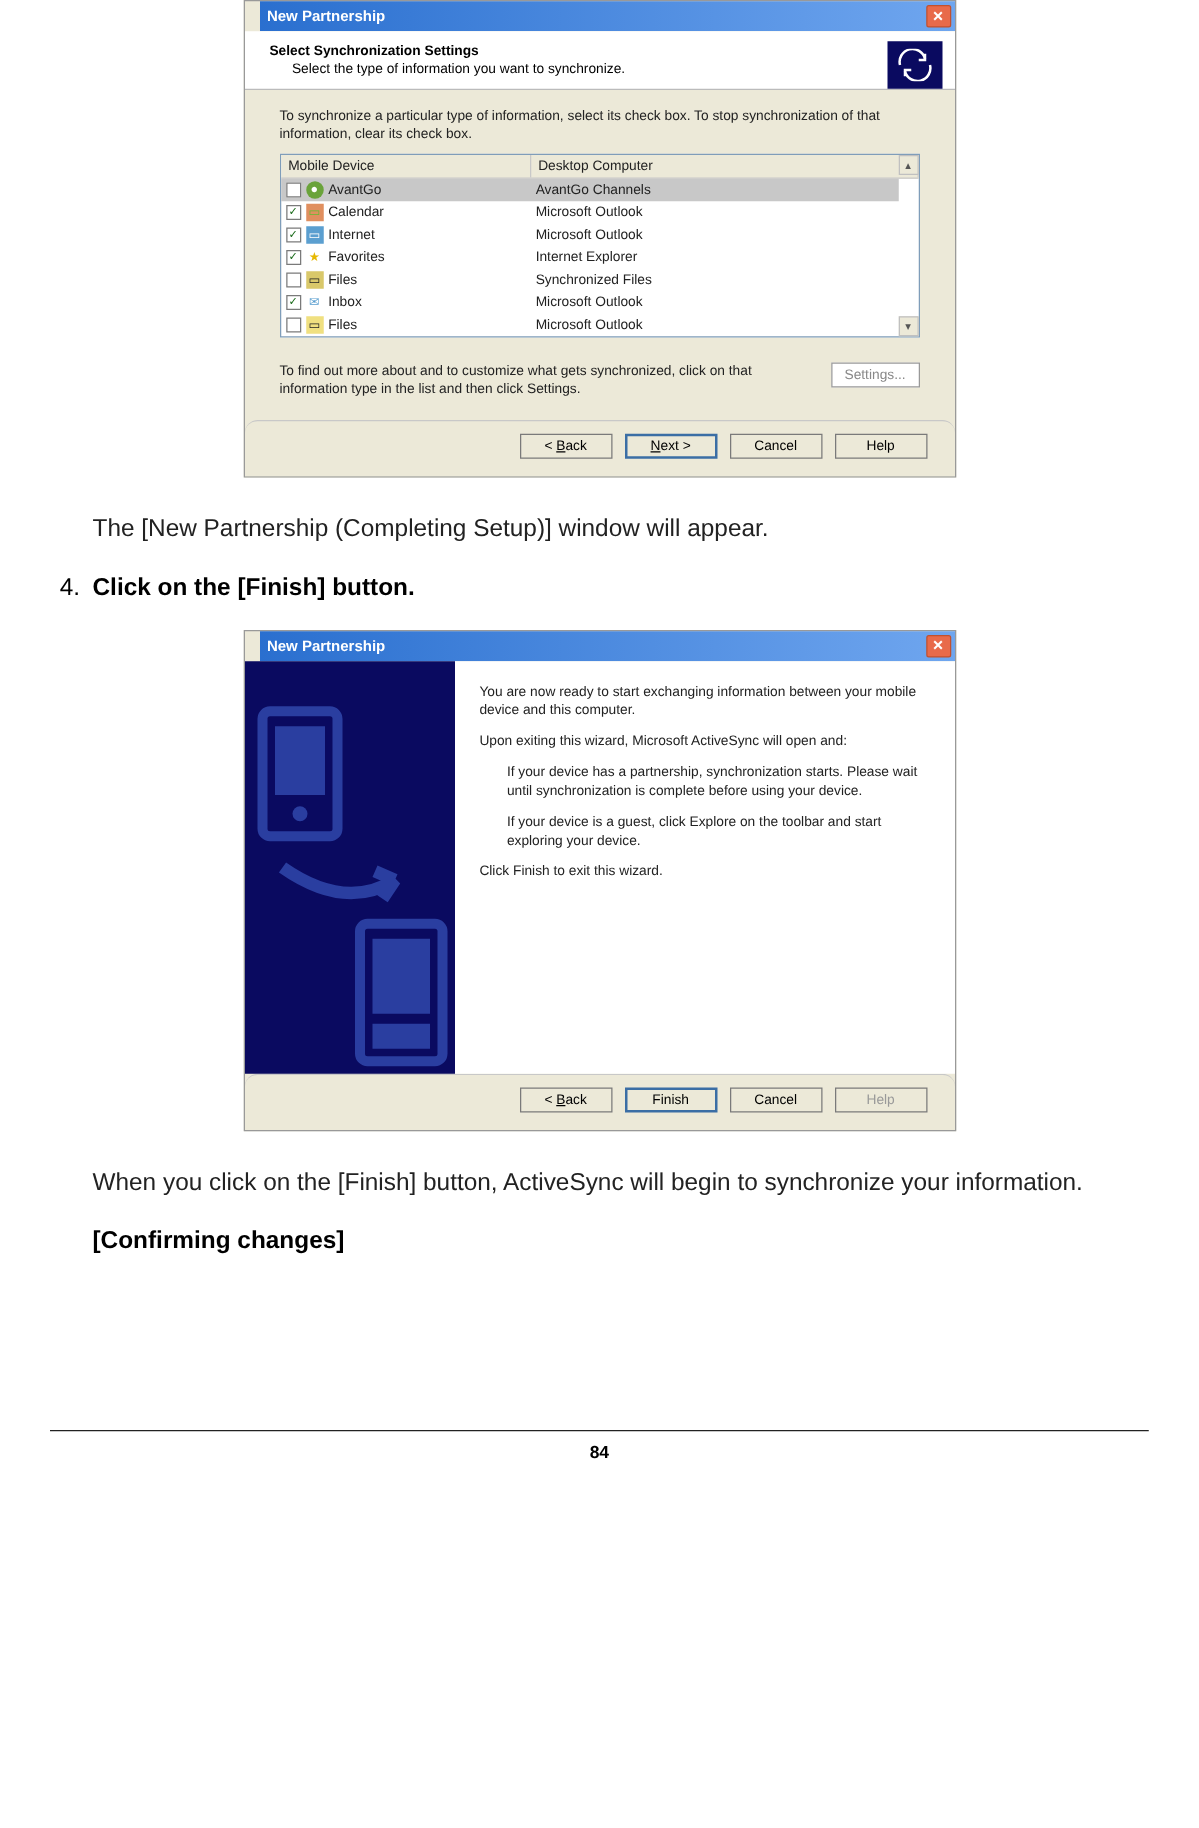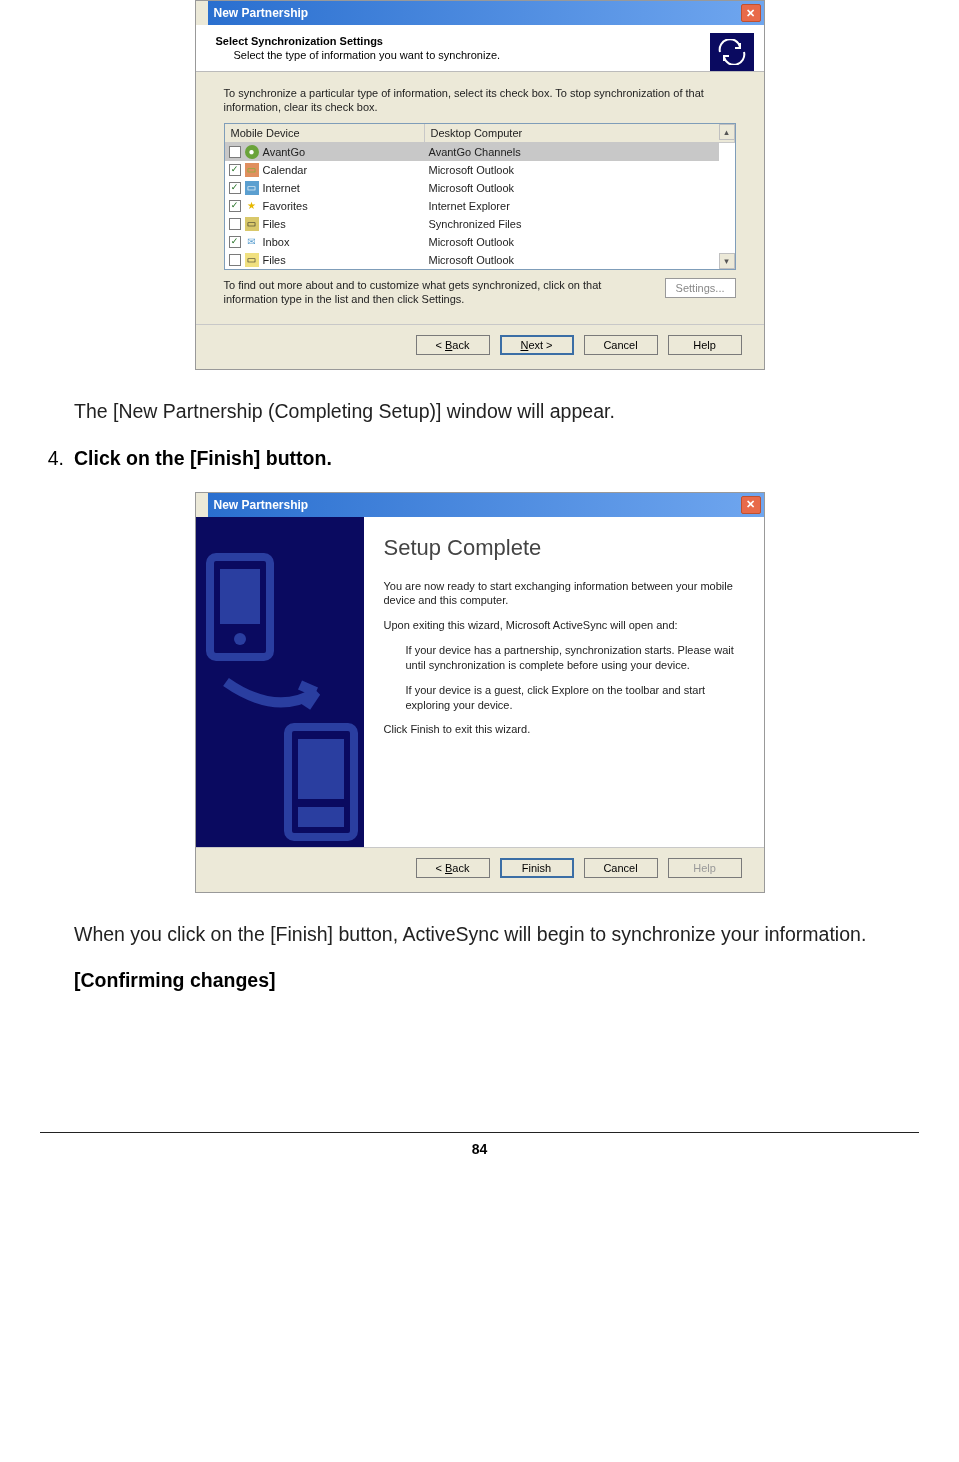--- a/index.html
+++ b/index.html
@@ -71,21 +71,21 @@
     padding: 14px 28px 8px 28px;
     font-family: Tahoma, sans-serif;
     font-size: 11px;
     color: #222;
   }
   .mid p { margin: 0 0 8px 0; line-height: 1.3; }
   .listview {
     border: 1px solid #7f9db9;
     background: #fff;
     font-size: 11px;
-    margin: 4px 0 8px 0;
+    margin: 4px 0 20px 0;
     position: relative;
   }
   .lv-headers {
     display: flex;
     background: #ece9d8;
     border-bottom: 1px solid #c8c8c8;
   }
   .lv-headers div {
     padding: 3px 6px;
     border-right: 1px solid #c8c8c8;
@@ -138,21 +138,21 @@
     margin: 6px 0 10px 0;
   }
   .settings-row p { flex:1; margin:0; }
   .settings-btn {
     border:1px solid #999; background:#ffffff;
     font-size:11px; padding:3px 10px; color:#888;
   }
   .btn-row {
     border-top: 1px solid #c8c8c8;
     padding: 10px 22px 14px 22px;
-    display:flex; justify-content:flex-end; gap:10px;
+    display:flex; justify-content:flex-end; gap:10px;border-radius:10px;
   }
   .win-btn {
     min-width: 74px;
     padding: 3px 10px;
     font-size: 11px;
     font-family: Tahoma, sans-serif;
     border: 1px solid #7a7a7a;
     background: #ece9d8;
     text-align:center;
   }
@@ -334,21 +334,20 @@
           <rect x="14" y="40" width="60" height="100" rx="6" fill="none" stroke="#2a3ea0" stroke-width="8"></rect>
           <rect x="24" y="52" width="40" height="55" fill="#2a3ea0"></rect>
           <circle cx="44" cy="122" r="6" fill="#2a3ea0"></circle>
           <path d="M30 165 Q80 200 120 175 L110 190 M120 175 L104 168" stroke="#2a3ea0" stroke-width="10" fill="none"></path>
           <rect x="92" y="210" width="66" height="110" rx="6" fill="none" stroke="#2a3ea0" stroke-width="8"></rect>
           <rect x="102" y="222" width="46" height="60" fill="#2a3ea0"></rect>
           <rect x="102" y="290" width="46" height="20" fill="#2a3ea0"></rect>
         </svg>
       </div>
       <div class="right-panel">
-        <div class="setup-title">Setup Complete</div>
         <p>You are now ready to start exchanging information between your mobile device and this computer.</p>
         <p>Upon exiting this wizard, Microsoft ActiveSync will open and:</p>
         <p class="indent">If your device has a partnership, synchronization starts. Please wait until synchronization is complete before using your device.</p>
         <p class="indent">If your device is a guest, click Explore on the toolbar and start exploring your device.</p>
         <p>Click Finish to exit this wizard.</p>
       </div>
     </div>
     <div class="btn-row">
       <span class="win-btn">&lt; <span class="under-access">B</span>ack</span>
       <span class="win-btn default">Finish</span>

